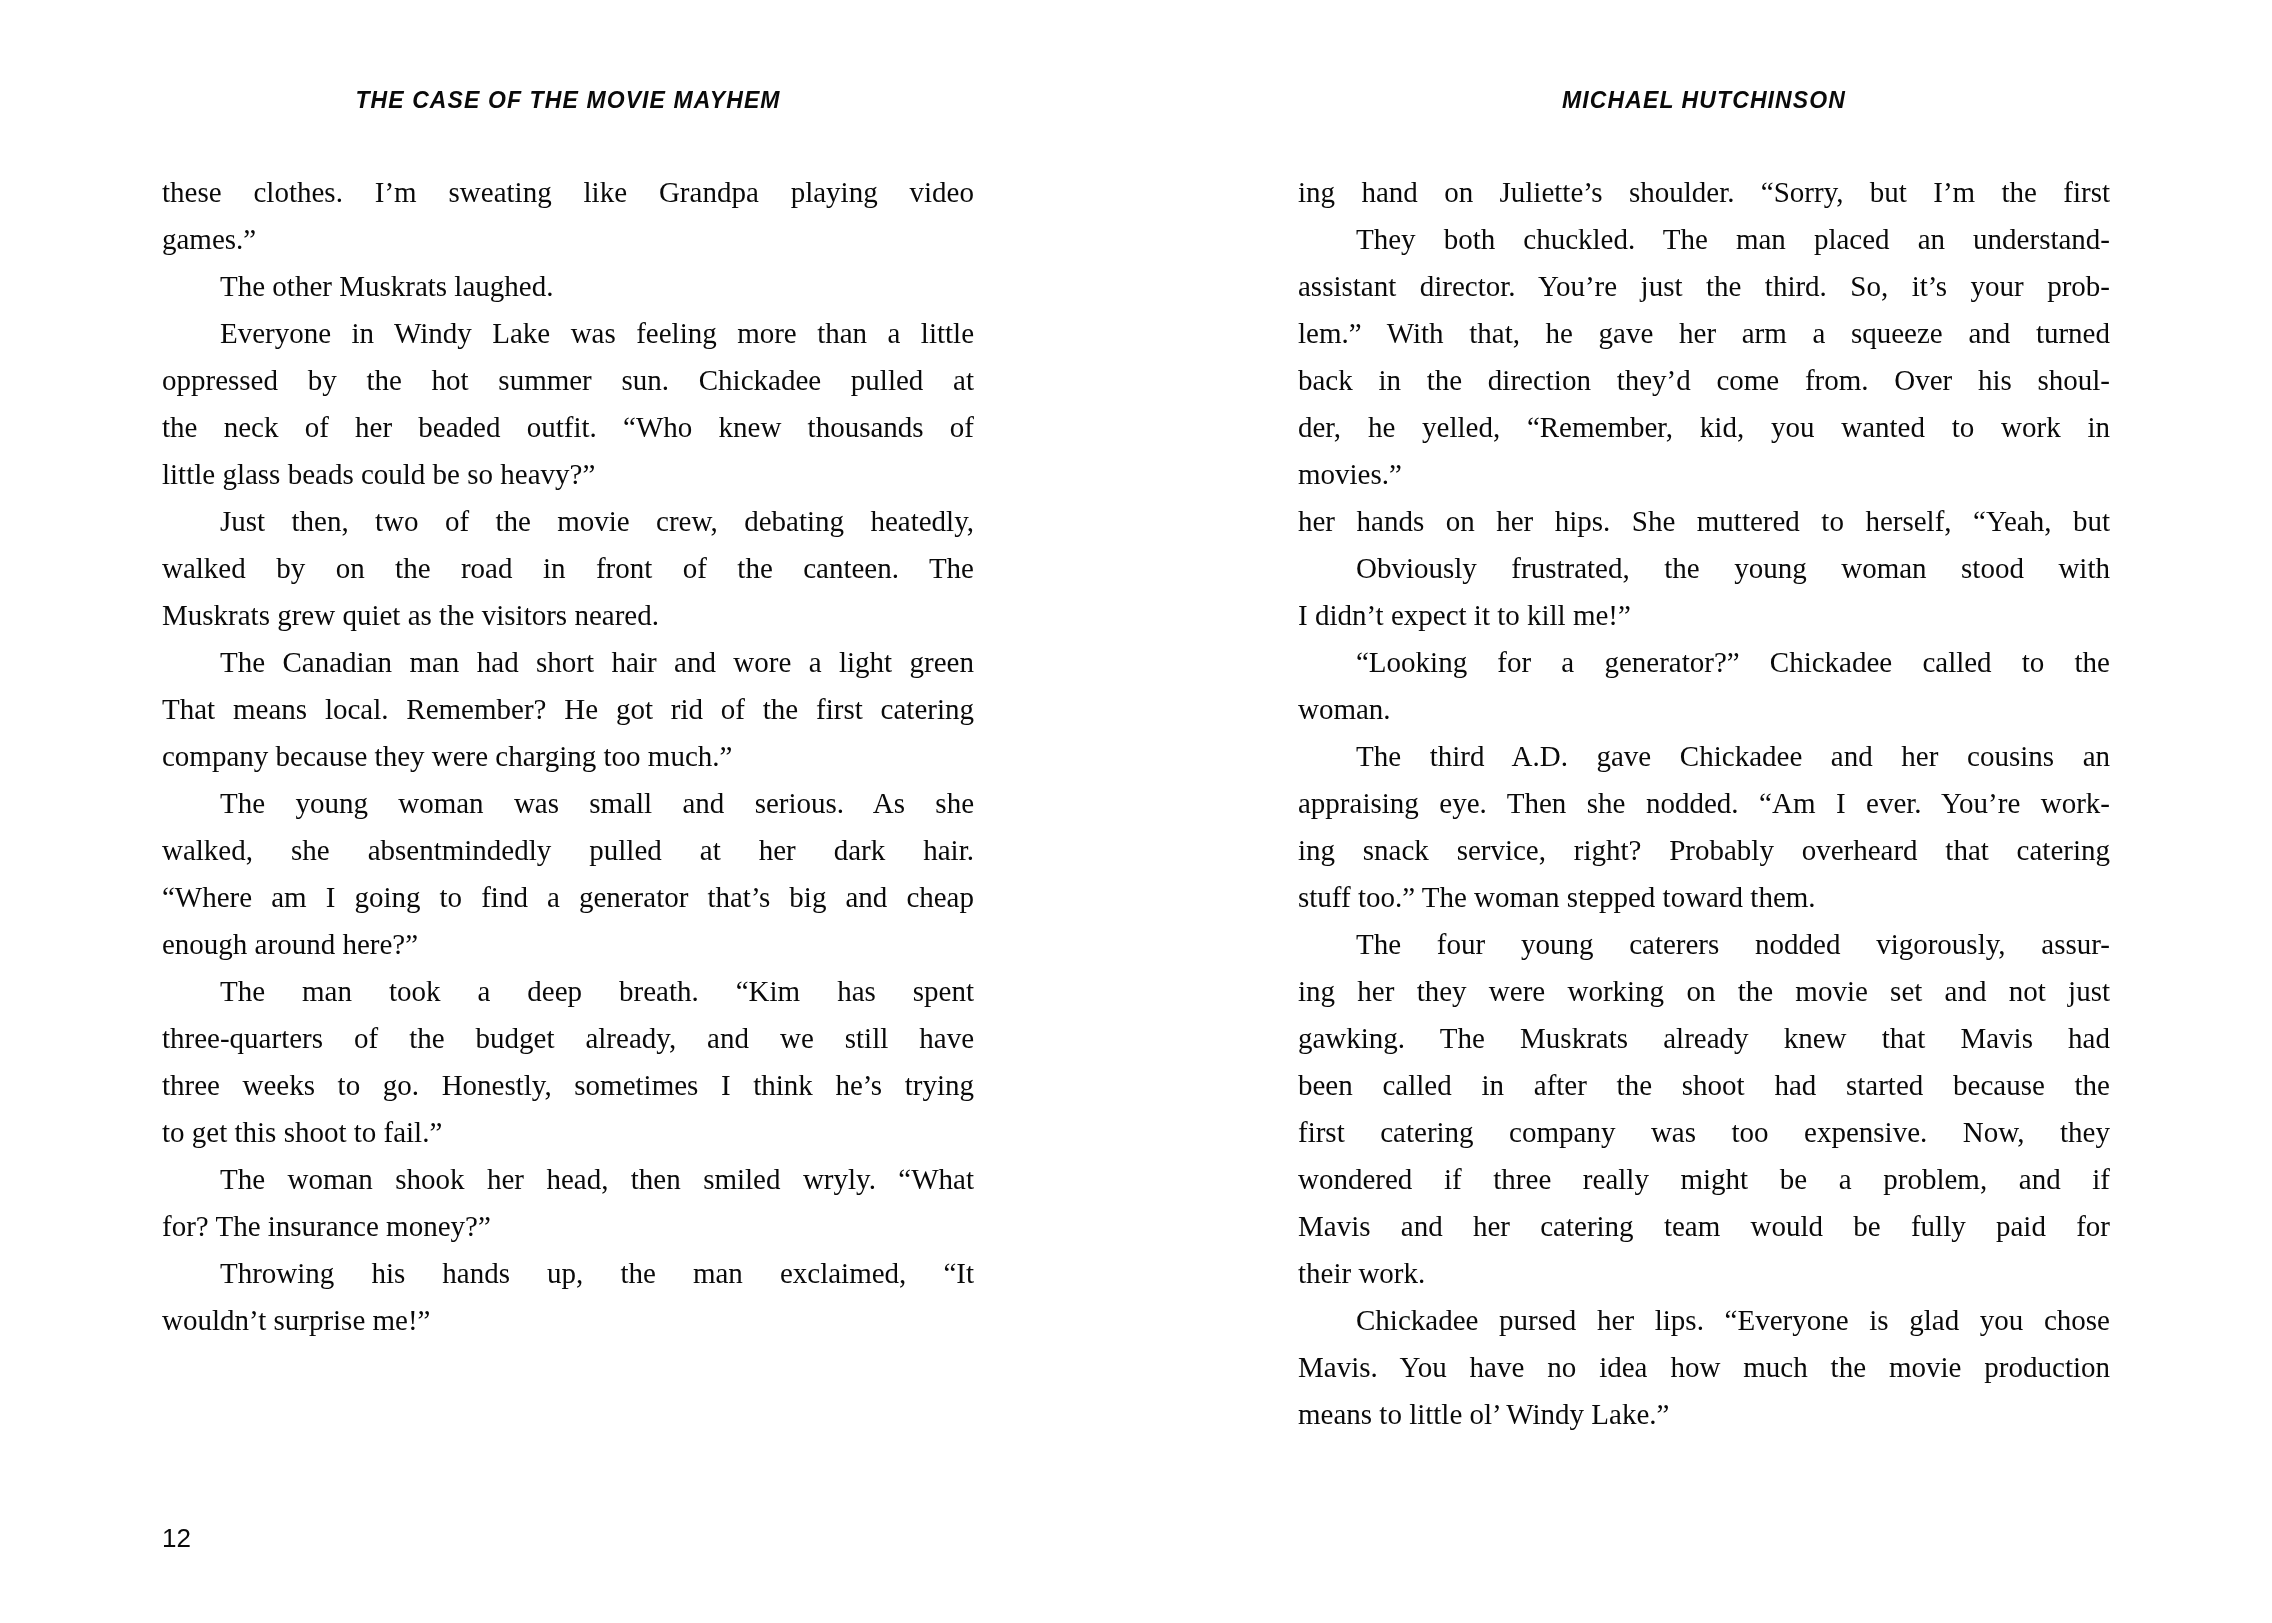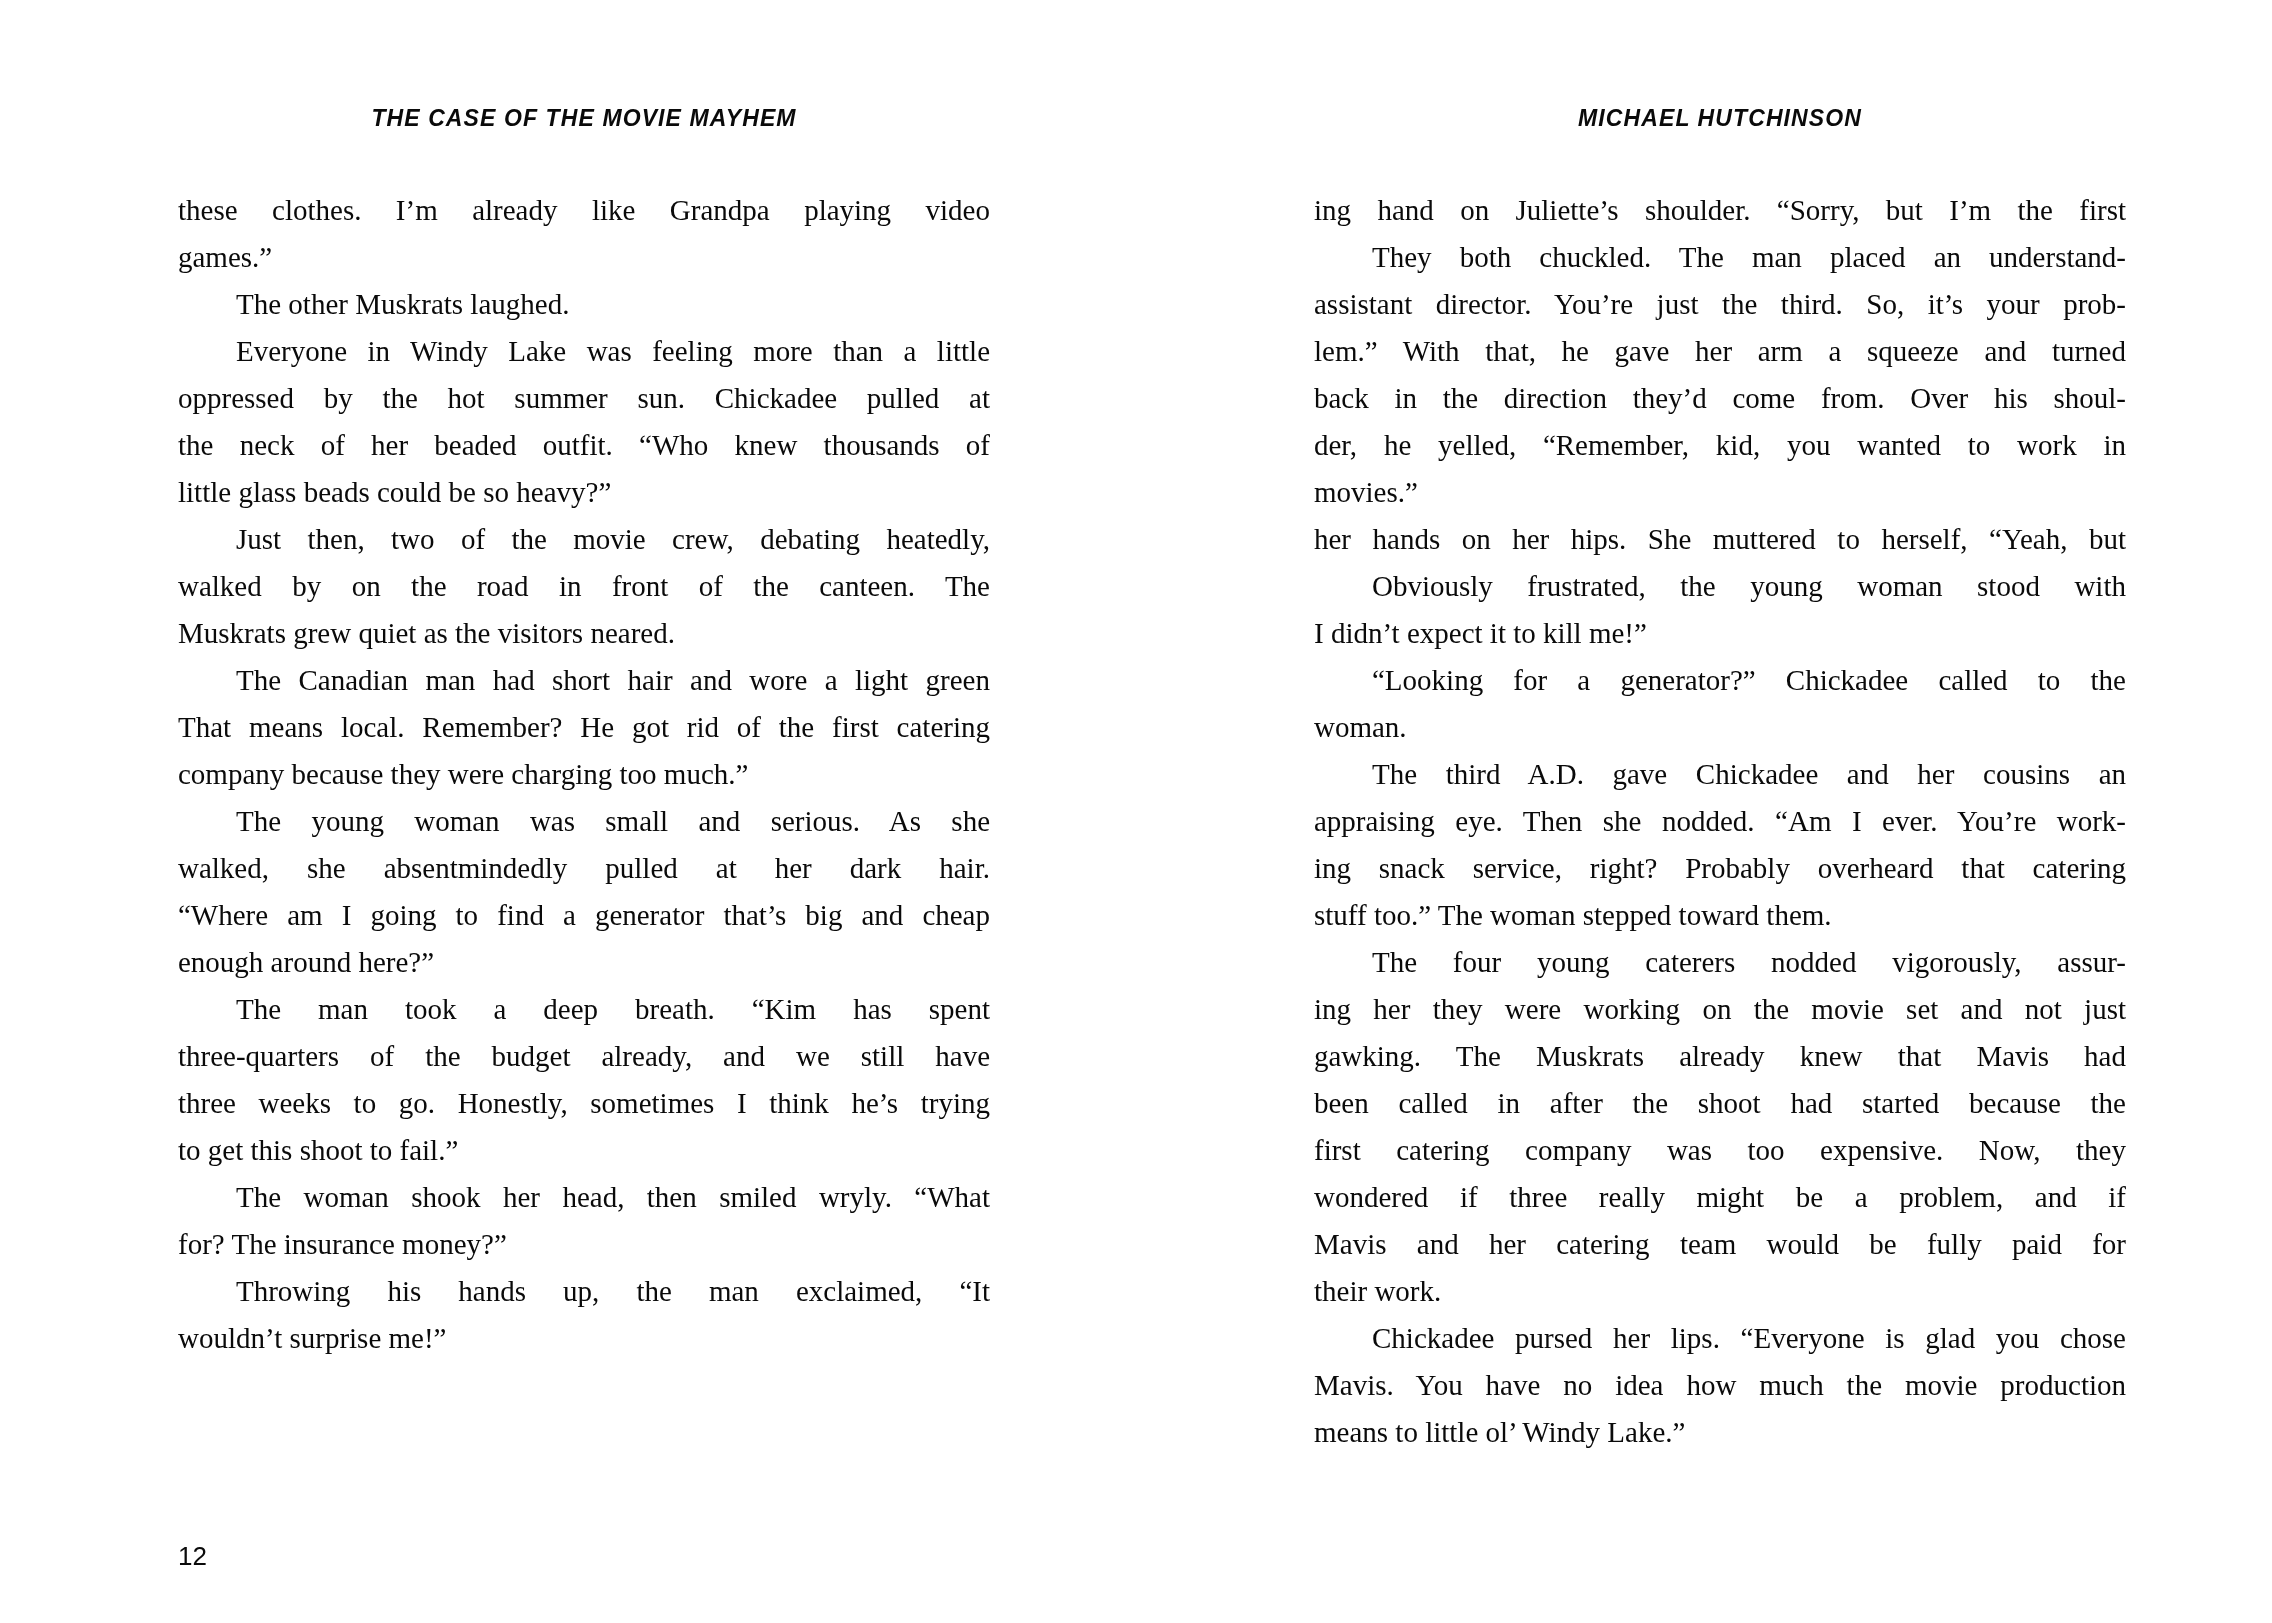--- a/index.html
+++ b/index.html
@@ -11,24 +11,23 @@
     position: relative;
     width: 2273px;
     height: 1623px;
     background: #ffffff;
     overflow: hidden;
     font-family: "Liberation Serif", "DejaVu Serif", serif;
     color: #000000;
   }
   .page {
     position: absolute;
-    top: 18px;
+    top: 0;
     width: 1136px;
     height: 1335px;
-    margin-left: 16px;
   }
   .page.left  { left: 0; }
   .page.right { left: 1136px; }
 
   .running-header {
     position: absolute;
     top: 86px;
     left: 162px;
     width: 812px;
     line-height: 29px;
@@ -78,21 +77,21 @@
   }
 </style>
 </head>
 <body>
 
 <div class="spread">
 
   <div class="page left">
     <div class="running-header">THE CASE OF THE MOVIE MAYHEM</div>
     <div class="page-body">
-        <div class="line">these clothes. I’m already like Grandpa playing video</div>
+        <div class="line">these clothes. I’m sweating like Grandpa playing video</div>
         <div class="line last">games.”</div>
         <div class="line last indent">The other Muskrats laughed.</div>
         <div class="line indent">Everyone in Windy Lake was feeling more than a little</div>
         <div class="line">oppressed by the hot summer sun. Chickadee pulled at</div>
         <div class="line">the neck of her beaded outfit. “Who knew thousands of</div>
         <div class="line last">little glass beads could be so heavy?”</div>
         <div class="line indent">Just then, two of the movie crew, debating heatedly,</div>
         <div class="line">walked by on the road in front of the canteen. The</div>
         <div class="line last">Muskrats grew quiet as the visitors neared.</div>
         <div class="line indent">The Canadian man had short hair and wore a light green</div>

